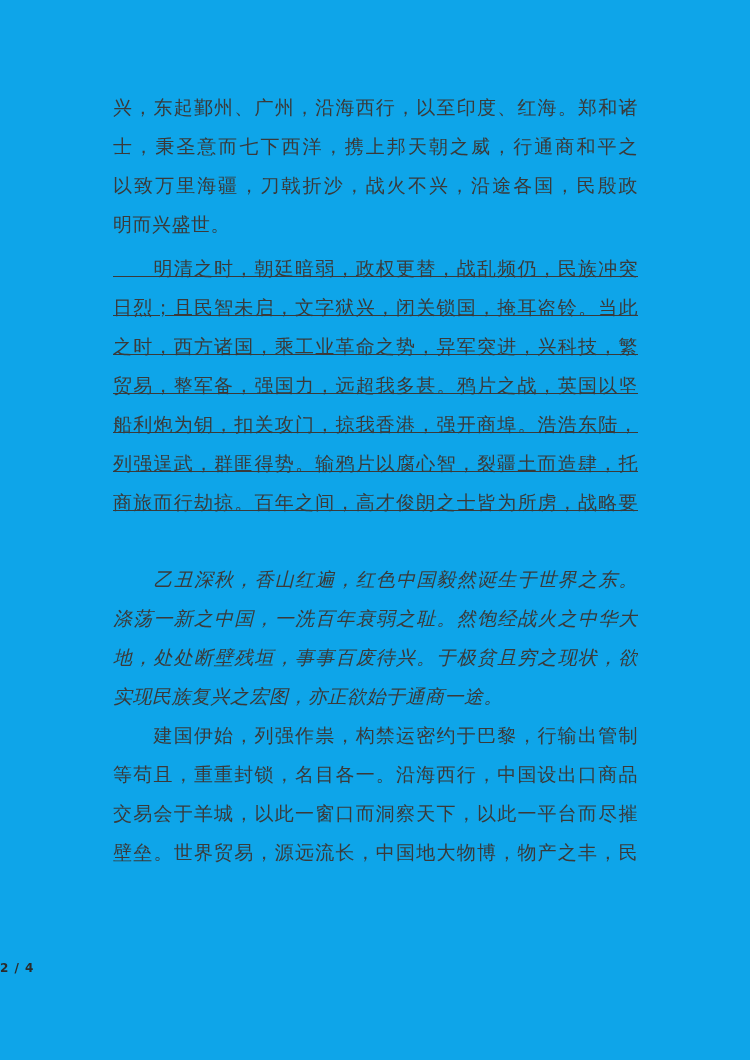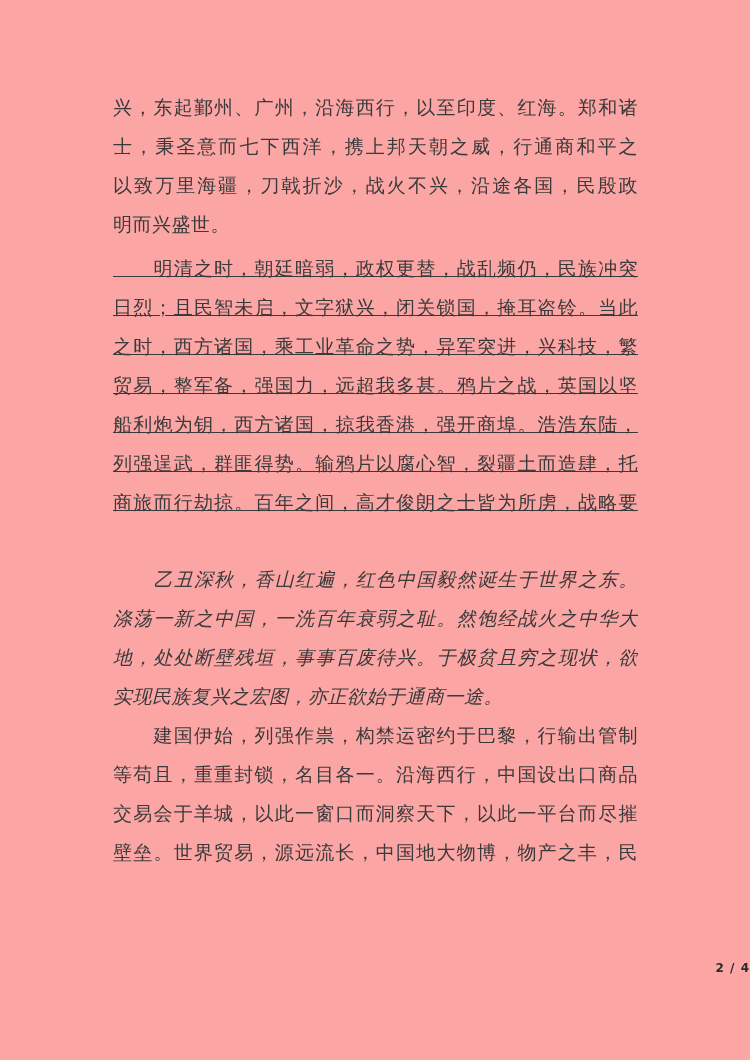--- a/index.html
+++ b/index.html
@@ -4,21 +4,21 @@
 <style>
   html, body {
     margin: 0;
     padding: 0;
     background: #ffffff;
   }
   .page {
     position: relative;
     width: 750px;
     height: 1060px;
-    background: #fca5a5;
+    background: #0ea5e9;
     overflow: hidden;
     font-family: "Liberation Serif", serif;
   }
   .doc-body {
     position: absolute;
     left: 113px;
     top: 88px;
     width: 525px;
     color: #3a3a3a;
   }
@@ -42,21 +42,21 @@
   .text-line.para-end {
     text-align-last: left;
   }
   .footer {
     position: absolute;
     left: 0;
     right: 0;
     top: 958px;
     height: 20px;
     line-height: 20px;
-    text-align: right;
+    text-align: left;
     font-family: "DejaVu Sans", sans-serif;
     font-size: 12px;
     font-weight: bold;
     color: #2b2b2b;
     letter-spacing: 1px;
   }
 </style>
 </head>
 <body>
 
@@ -66,21 +66,21 @@
         <div class="text-line">兴，东起鄞州、广州，沿海西行，以至印度、红海。郑和诸</div>
         <div class="text-line">士，秉圣意而七下西洋，携上邦天朝之威，行通商和平之好，</div>
         <div class="text-line">以致万里海疆，刀戟折沙，战火不兴，沿途各国，民殷政和。</div>
         <div class="text-line para-end">明而兴盛世。</div>
       </div>
       <div class="paragraph gap-small">
         <div class="text-line">　　明清之时，朝廷暗弱，政权更替，战乱频仍，民族冲突</div>
         <div class="text-line">日烈；且民智未启，文字狱兴，闭关锁国，掩耳盗铃。当此</div>
         <div class="text-line">之时，西方诸国，乘工业革命之势，异军突进，兴科技，繁</div>
         <div class="text-line">贸易，整军备，强国力，远超我多甚。鸦片之战，英国以坚</div>
-        <div class="text-line">船利炮为钥，西方诸国，掠我香港，强开商埠。浩浩东陆，</div>
+        <div class="text-line">船利炮为钥，扣关攻门，掠我香港，强开商埠。浩浩东陆，</div>
         <div class="text-line">列强逞武，群匪得势。输鸦片以腐心智，裂疆土而造肆，托</div>
         <div class="text-line">商旅而行劫掠。百年之间，高才俊朗之士皆为所虏，战略要</div>
       </div>
       <div class="paragraph gap-large">
         <div class="text-line">　　乙丑深秋，香山红遍，红色中国毅然诞生于世界之东。</div>
         <div class="text-line">涤荡一新之中国，一洗百年衰弱之耻。然饱经战火之中华大</div>
         <div class="text-line">地，处处断壁残垣，事事百废待兴。于极贫且穷之现状，欲</div>
         <div class="text-line para-end">实现民族复兴之宏图，亦正欲始于通商一途。</div>
       </div>
       <div class="paragraph">

